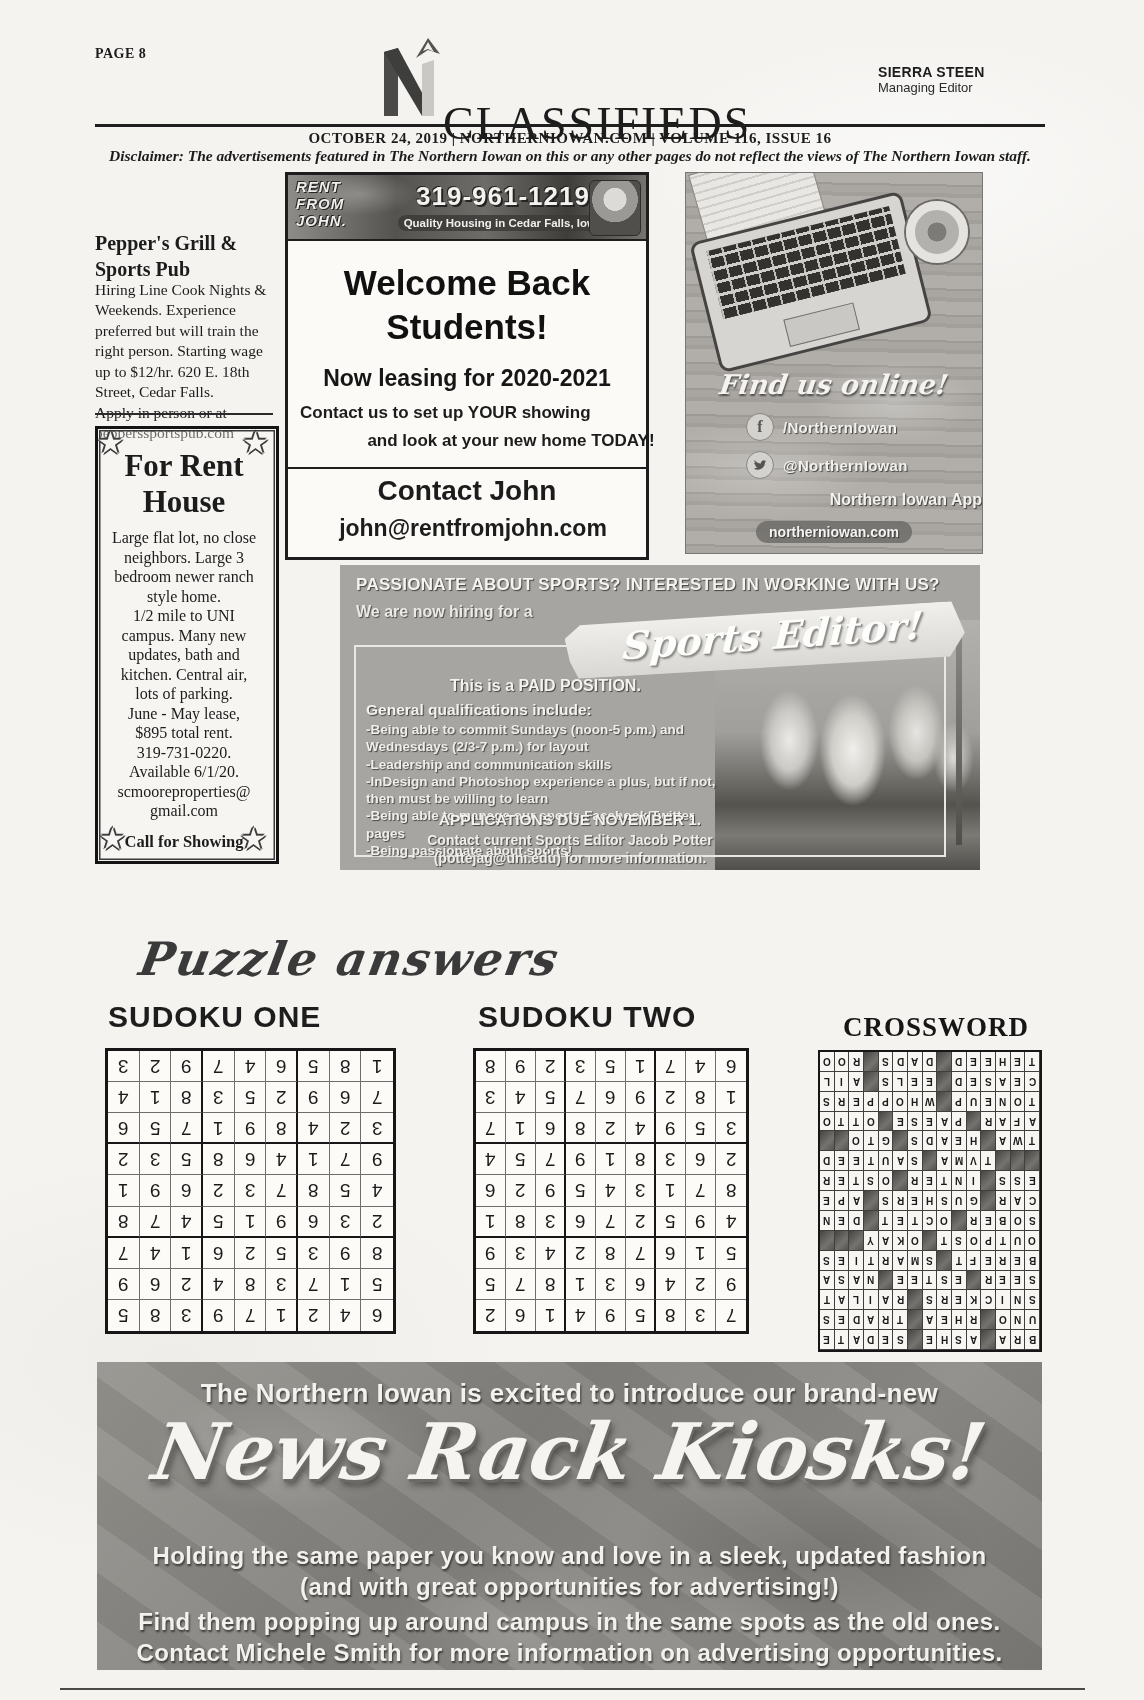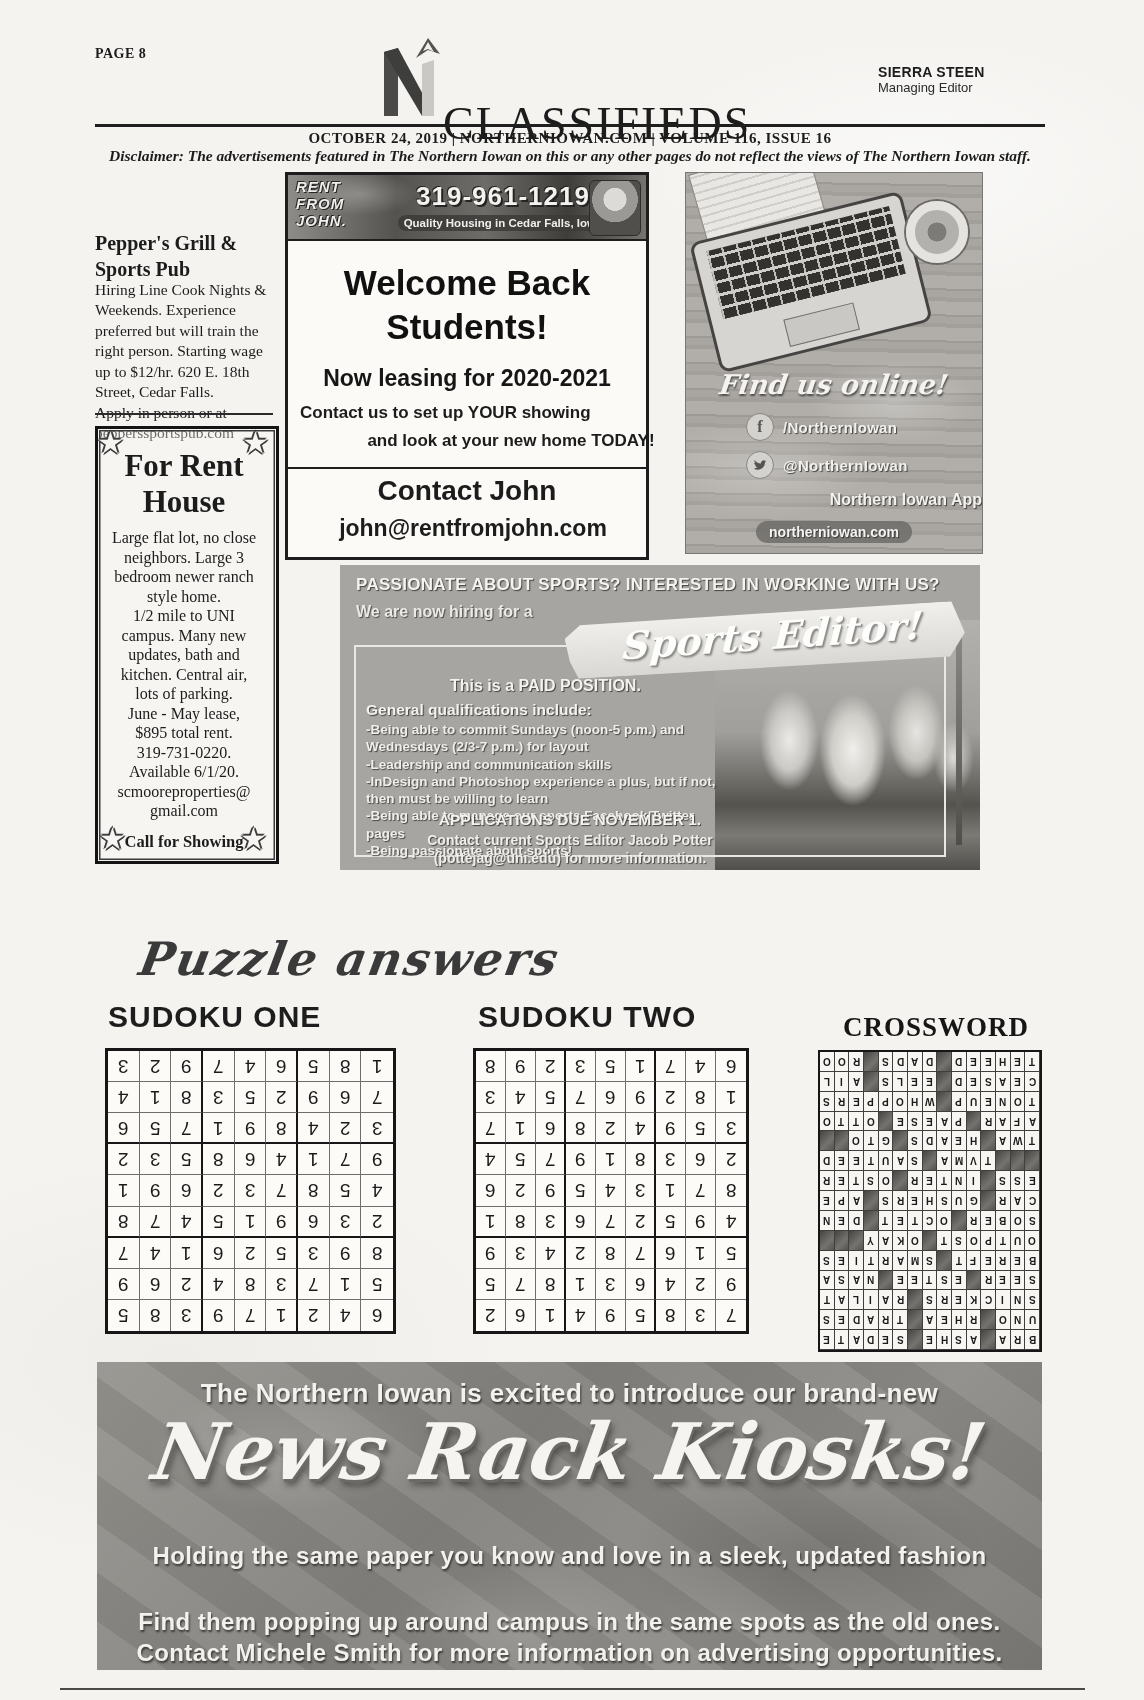--- a/index.html
+++ b/index.html
@@ -1381,18 +1381,19 @@
       </div>
       <div class="xcell">
         <span>B</span>
       </div>
     </div>
 
   <div class="abs" id="kiosk-ad">
     <div class="kiosk-line" style="top:16px;font-size:26px;">The Northern Iowan is excited to introduce our brand-new</div>
     <div id="kiosk-script">News Rack Kiosks!</div>
     <div class="kiosk-line" style="top:180px;">Holding the same paper you know and love in a sleek, updated fashion</div>
+    <div class="kiosk-line" style="top:211px;">(and with great opportunities for advertising!)</div>
     <div class="kiosk-line" style="top:246px;">Find them popping up around campus in the same spots as the old ones.</div>
     <div class="kiosk-line" style="top:277px;">Contact Michele Smith for more information on advertising opportunities.</div>
   </div>
 
   <div class="abs" id="footer-rule"></div>
 </div>
 
 </body></html>

